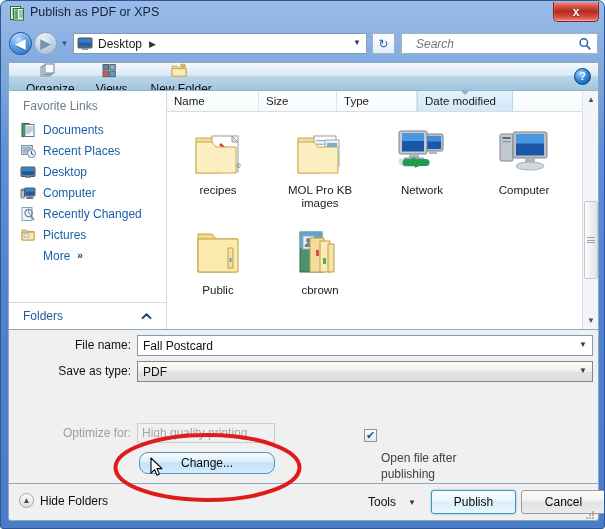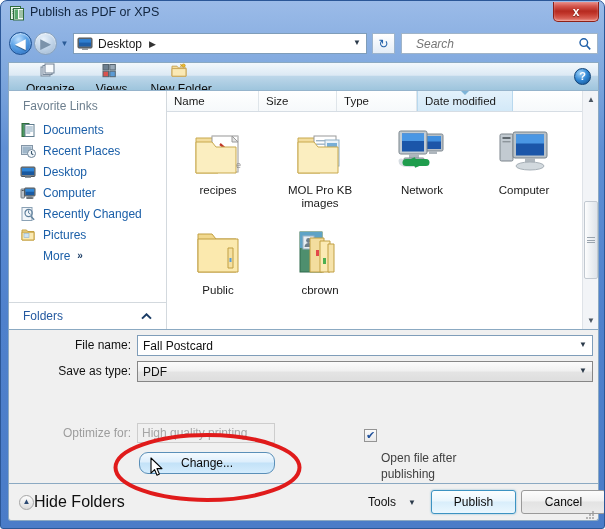--- a/index.html
+++ b/index.html
@@ -388,21 +388,21 @@
     position: absolute; left: 10px; top: 9px;
     display: flex; align-items: center; cursor: pointer;
   }
   #hf-circle {
     width: 15px; height: 15px; border-radius: 50%;
     background: linear-gradient(to bottom, #fdfdfd, #dcdcdc);
     border: 1px solid #a6a6a6;
     display: flex; align-items: center; justify-content: center;
   }
   #hf-circle span { font-size: 8px; color: #2c4a73; line-height: 1; }
-  #hf-label { font-size: 16px; color: #0f0f0f; }
+  #hf-label { font-size: 12px; color: #0f0f0f; margin-left: 6px; }
 
   #tools-btn {
     position: absolute; left: 355px; top: 9px;
     display: flex; align-items: center; cursor: pointer;
     padding: 2px 4px;
   }
   #tools-label { font-size: 12px; color: #0f0f0f; }
   #tools-caret { font-size: 8px; color: #2b3a4a; margin-left: 12px; }
 
   .dlg-btn {

